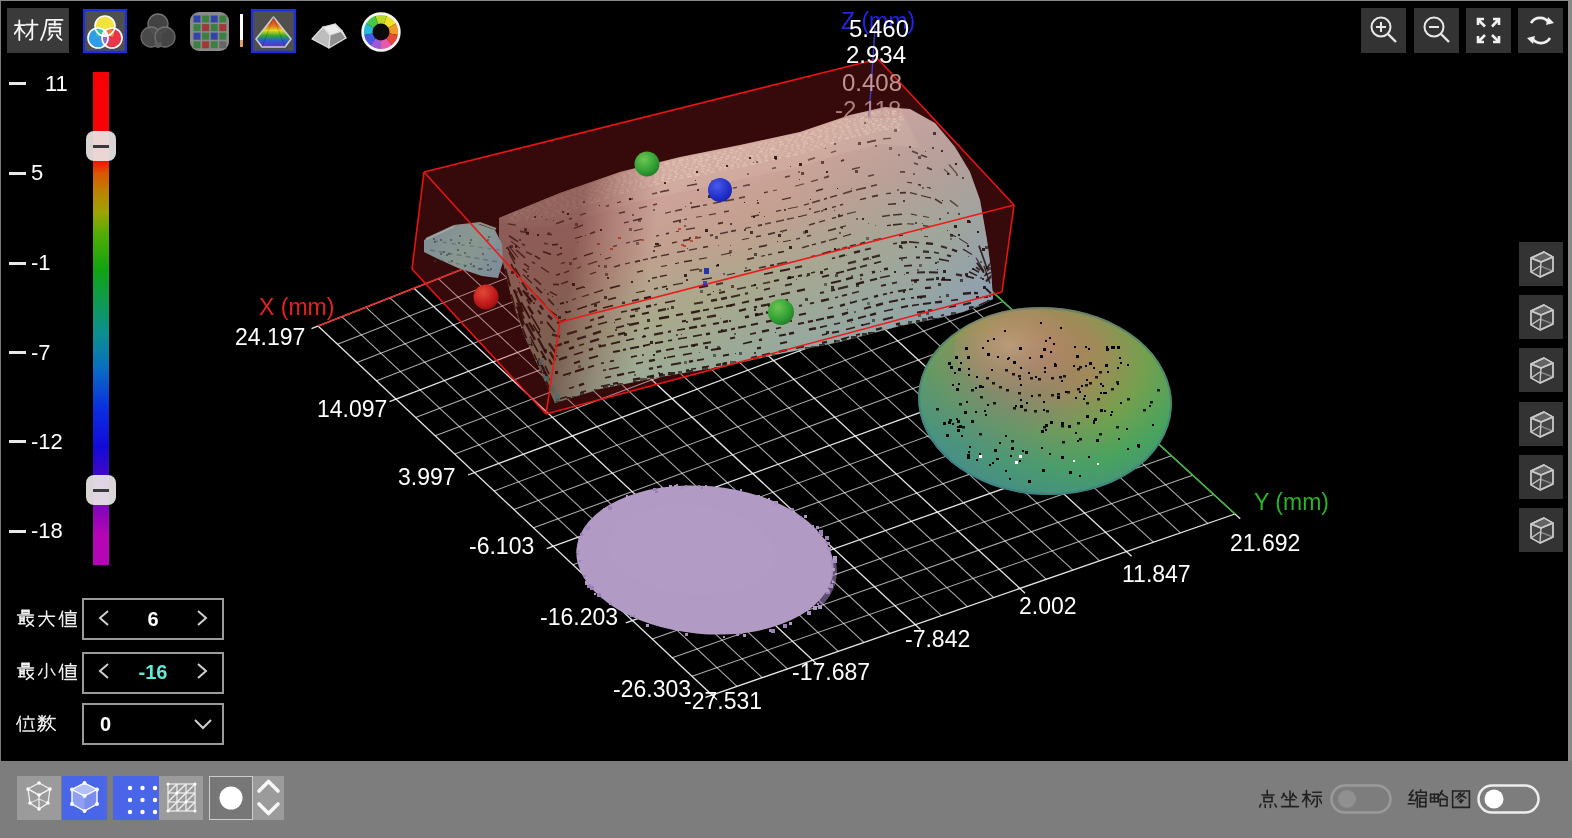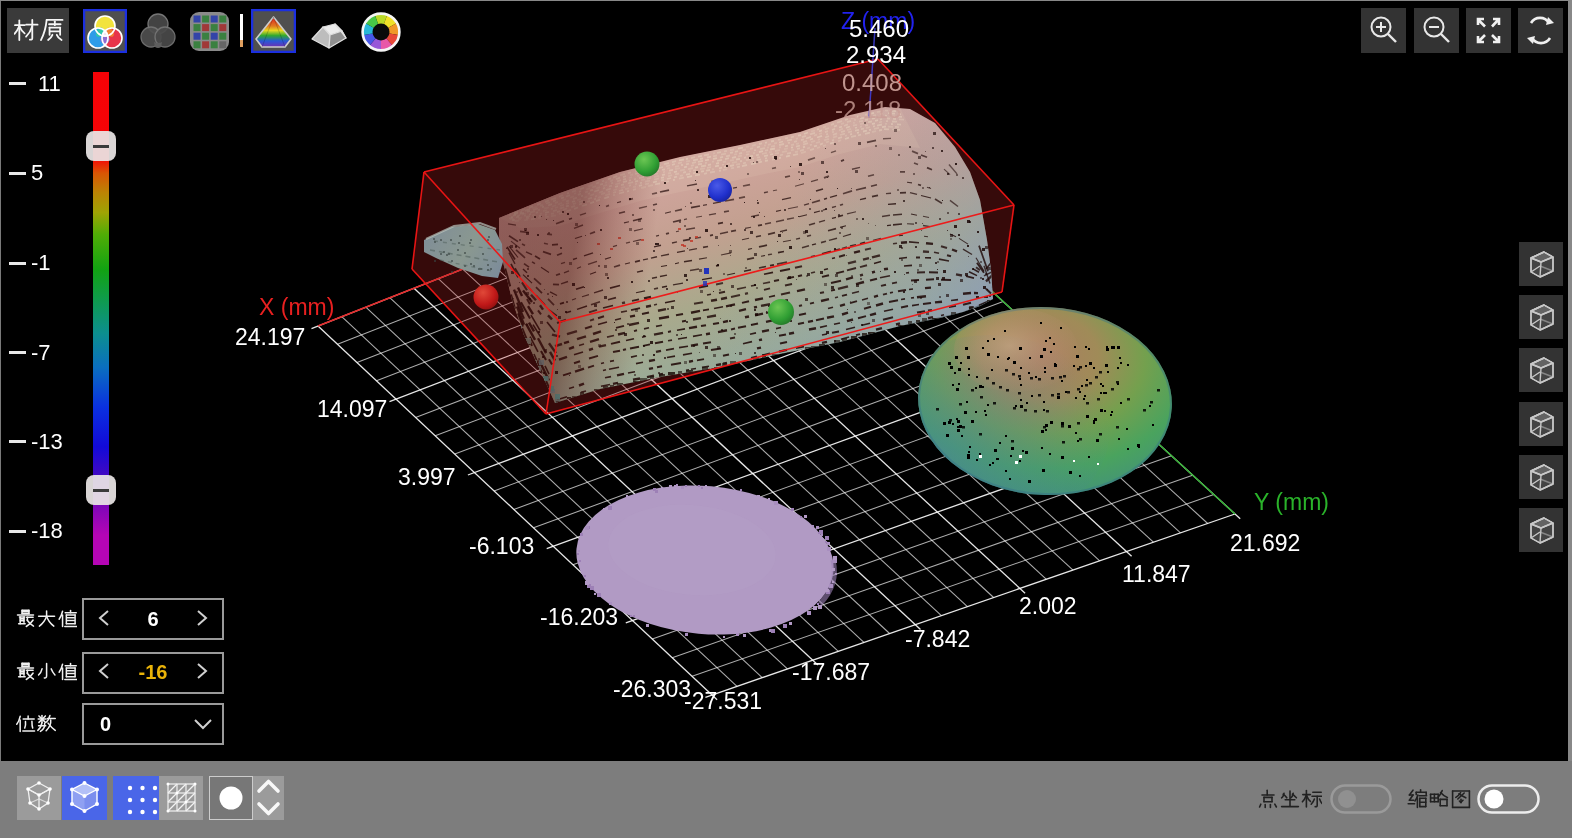--- a/index.html
+++ b/index.html
@@ -1923,29 +1923,29 @@
         <path d="M42 56 H82"></path>
         <path d="M52 70 C48 80 42 86 34 92"></path>
         <path d="M70 70 C74 80 80 86 90 92"></path>
       </g>
     </g>
   </svg>
 <div style="position:absolute;left:240px;top:14px;width:3px;height:26px;background:#ffffff"></div>
 <div style="position:absolute;left:240px;top:40px;width:3px;height:7px;background:#e0a060"></div>
 <div style="position:absolute;left:93px;top:72px;width:16px;height:493px;background:linear-gradient(to bottom,#f60206 0.0%,#f50406 17.5%,#d95504 20.5%,#bb8404 24.5%,#9fa304 28.5%,#50ad06 33.0%,#12a312 40.0%,#0e9a55 47.0%,#0c8f8f 53.0%,#0a6ec0 60.0%,#0a30e0 68.0%,#120ad8 76.0%,#4a08c0 83.0%,#8806b8 89.0%,#b505b5 94.0%,#b505b5 100.0%)"></div>
 <div style="position:absolute;left:9px;top:82px;width:17px;height:3px;background:#e8e8e8"></div>
-<div style="position:absolute;left:38px;top:71px;width:60px;height:26px;color:#fff;font:22px 'Liberation Sans',sans-serif">11</div>
+<div style="position:absolute;left:45px;top:71px;width:60px;height:26px;color:#fff;font:22px 'Liberation Sans',sans-serif">11</div>
 <div style="position:absolute;left:9px;top:172px;width:17px;height:3px;background:#e8e8e8"></div>
 <div style="position:absolute;left:31px;top:160px;width:60px;height:26px;color:#fff;font:22px 'Liberation Sans',sans-serif">5</div>
 <div style="position:absolute;left:9px;top:262px;width:17px;height:3px;background:#e8e8e8"></div>
 <div style="position:absolute;left:31px;top:250px;width:60px;height:26px;color:#fff;font:22px 'Liberation Sans',sans-serif">-1</div>
 <div style="position:absolute;left:9px;top:351px;width:17px;height:3px;background:#e8e8e8"></div>
 <div style="position:absolute;left:31px;top:340px;width:60px;height:26px;color:#fff;font:22px 'Liberation Sans',sans-serif">-7</div>
 <div style="position:absolute;left:9px;top:440px;width:17px;height:3px;background:#e8e8e8"></div>
-<div style="position:absolute;left:31px;top:429px;width:60px;height:26px;color:#fff;font:22px 'Liberation Sans',sans-serif">-13</div>
+<div style="position:absolute;left:31px;top:429px;width:60px;height:26px;color:#fff;font:22px 'Liberation Sans',sans-serif">-12</div>
 <div style="position:absolute;left:9px;top:530px;width:17px;height:3px;background:#e8e8e8"></div>
 <div style="position:absolute;left:31px;top:518px;width:60px;height:26px;color:#fff;font:22px 'Liberation Sans',sans-serif">-18</div>
 <div style="position:absolute;left:86px;top:131px;width:30px;height:30px;background:#e9e5e5;border-radius:8px;opacity:0.93"></div>
 <div style="position:absolute;left:93px;top:145px;width:16px;height:3px;background:#3a3a3a"></div>
 <div style="position:absolute;left:86px;top:475px;width:30px;height:30px;background:#e9e5e5;border-radius:8px;opacity:0.93"></div>
 <div style="position:absolute;left:93px;top:489px;width:16px;height:3px;background:#3a3a3a"></div>
 <div style="position:absolute;left:82px;top:598px;width:142px;height:42px;background:#000;border:2px solid #9a9a9a;box-sizing:border-box"></div>
 <div style="position:absolute;left:82px;top:652px;width:142px;height:42px;background:#000;border:2px solid #9a9a9a;box-sizing:border-box"></div>
 <div style="position:absolute;left:82px;top:703px;width:142px;height:42px;background:#000;border:2px solid #9a9a9a;box-sizing:border-box"></div>
 <svg style="position:absolute;left:16px;top:609px" width="61" height="19" viewBox="0 0 321 100">
@@ -2049,21 +2049,21 @@
         <path d="M8 62 H46"></path>
         <path d="M40 50 C42 66 34 82 18 92"></path>
         <path d="M68 8 C64 22 58 34 50 42"></path>
         <path d="M56 24 H96"></path>
         <path d="M72 32 C74 48 66 70 48 88"></path>
         <path d="M58 48 C70 64 82 76 96 86"></path>
       </g>
     </g>
   </svg>
 <div style="position:absolute;left:82px;top:608px;width:142px;height:22px;text-align:center;color:#fff;font:bold 20px 'Liberation Sans',sans-serif">6</div>
-<div style="position:absolute;left:82px;top:661px;width:142px;height:22px;text-align:center;color:#eab308;font:bold 20px 'Liberation Sans',sans-serif">-16</div>
+<div style="position:absolute;left:82px;top:661px;width:142px;height:22px;text-align:center;color:#5eead4;font:bold 20px 'Liberation Sans',sans-serif">-16</div>
 <div style="position:absolute;left:100px;top:713px;width:40px;height:22px;color:#fff;font:bold 20px 'Liberation Sans',sans-serif">0</div>
 <svg style="position:absolute;left:1258px;top:789px" width="64" height="20" viewBox="0 0 320 100">
     <g fill="none" stroke="#222222" stroke-width="8" stroke-linecap="round" opacity="1.0">
       <g transform="translate(0 0)">
         <path d="M46 6 V30"></path>
         <path d="M20 30 H80"></path>
         <path d="M30 42 H70"></path>
         <path d="M30 42 V64"></path>
         <path d="M70 42 V64"></path>
         <path d="M30 64 H70"></path>

